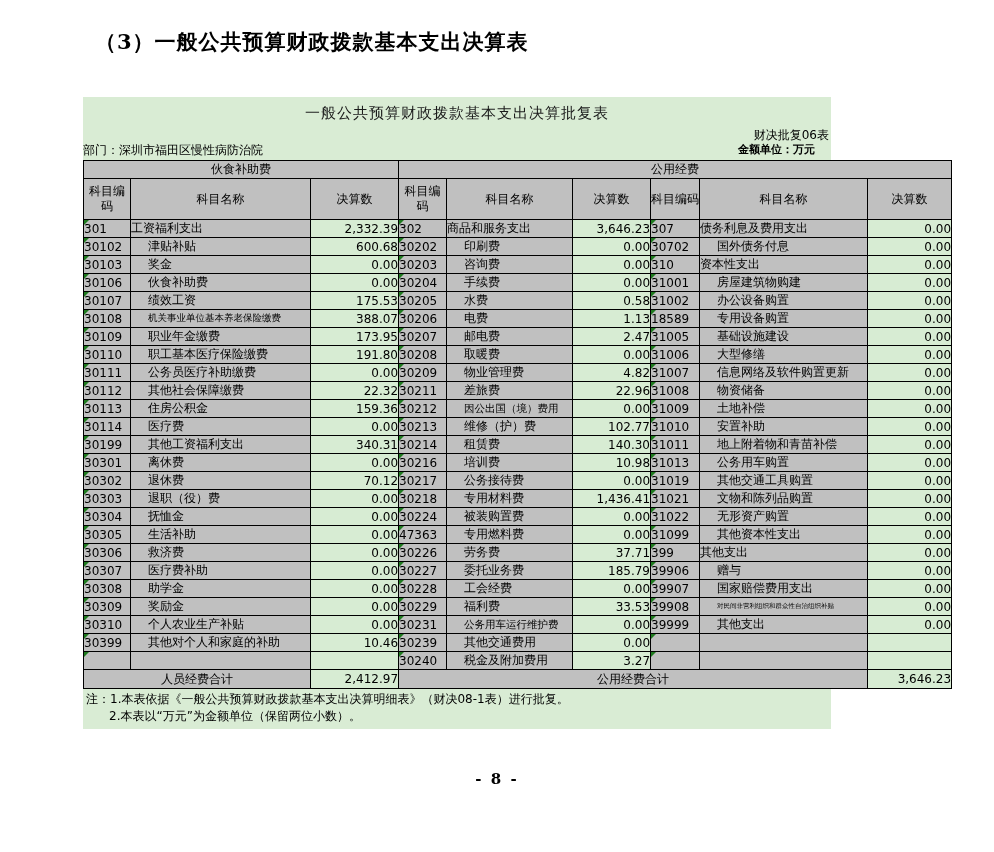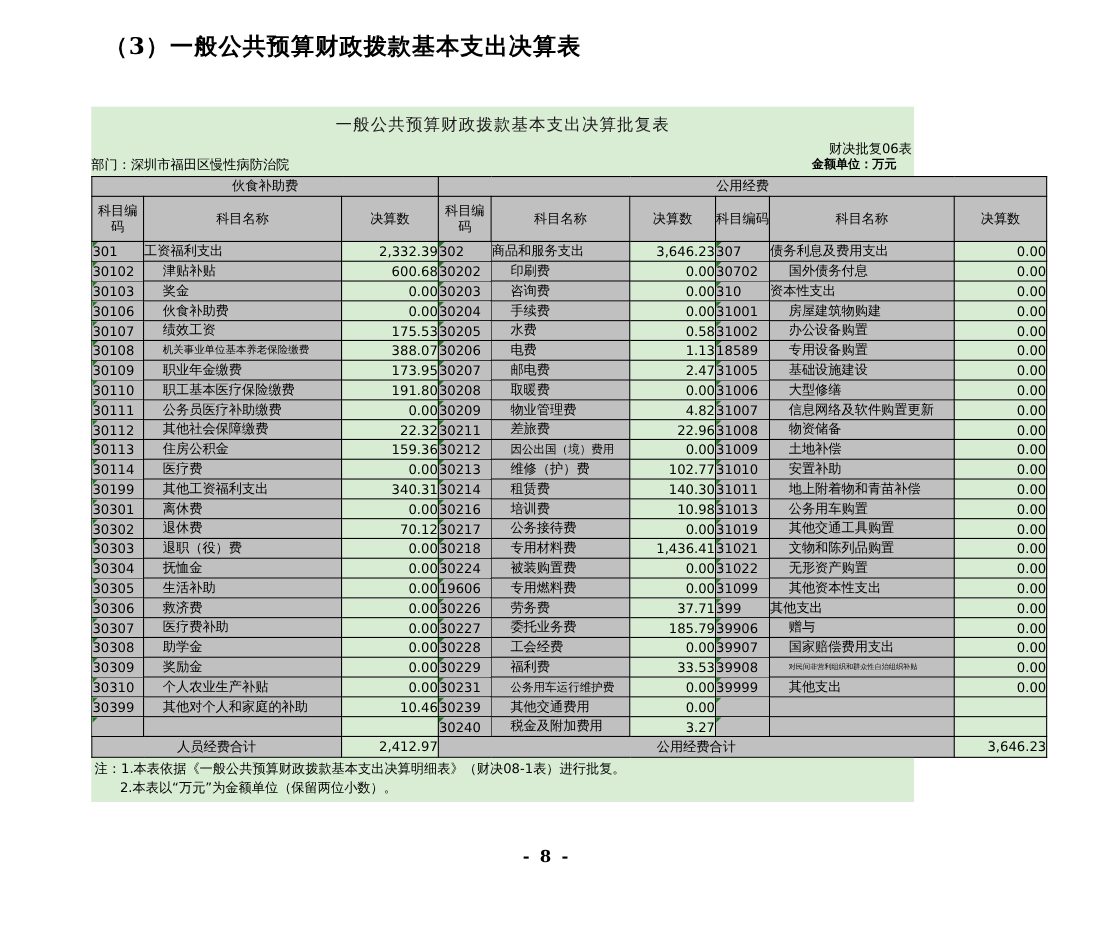--- a/index.html
+++ b/index.html
@@ -281,21 +281,21 @@
           <td class="name indent">被装购置费</td>
           <td class="val">0.00</td>
           <td class="code">31022</td>
           <td class="name indent">无形资产购置</td>
           <td class="val">0.00</td>
         </tr>
         <tr>
           <td class="code">30305</td>
           <td class="name indent">生活补助</td>
           <td class="val">0.00</td>
-          <td class="code">19606</td>
+          <td class="code">47363</td>
           <td class="name indent">专用燃料费</td>
           <td class="val">0.00</td>
           <td class="code">31099</td>
           <td class="name indent">其他资本性支出</td>
           <td class="val">0.00</td>
         </tr>
         <tr>
           <td class="code">30306</td>
           <td class="name indent">救济费</td>
           <td class="val">0.00</td>

